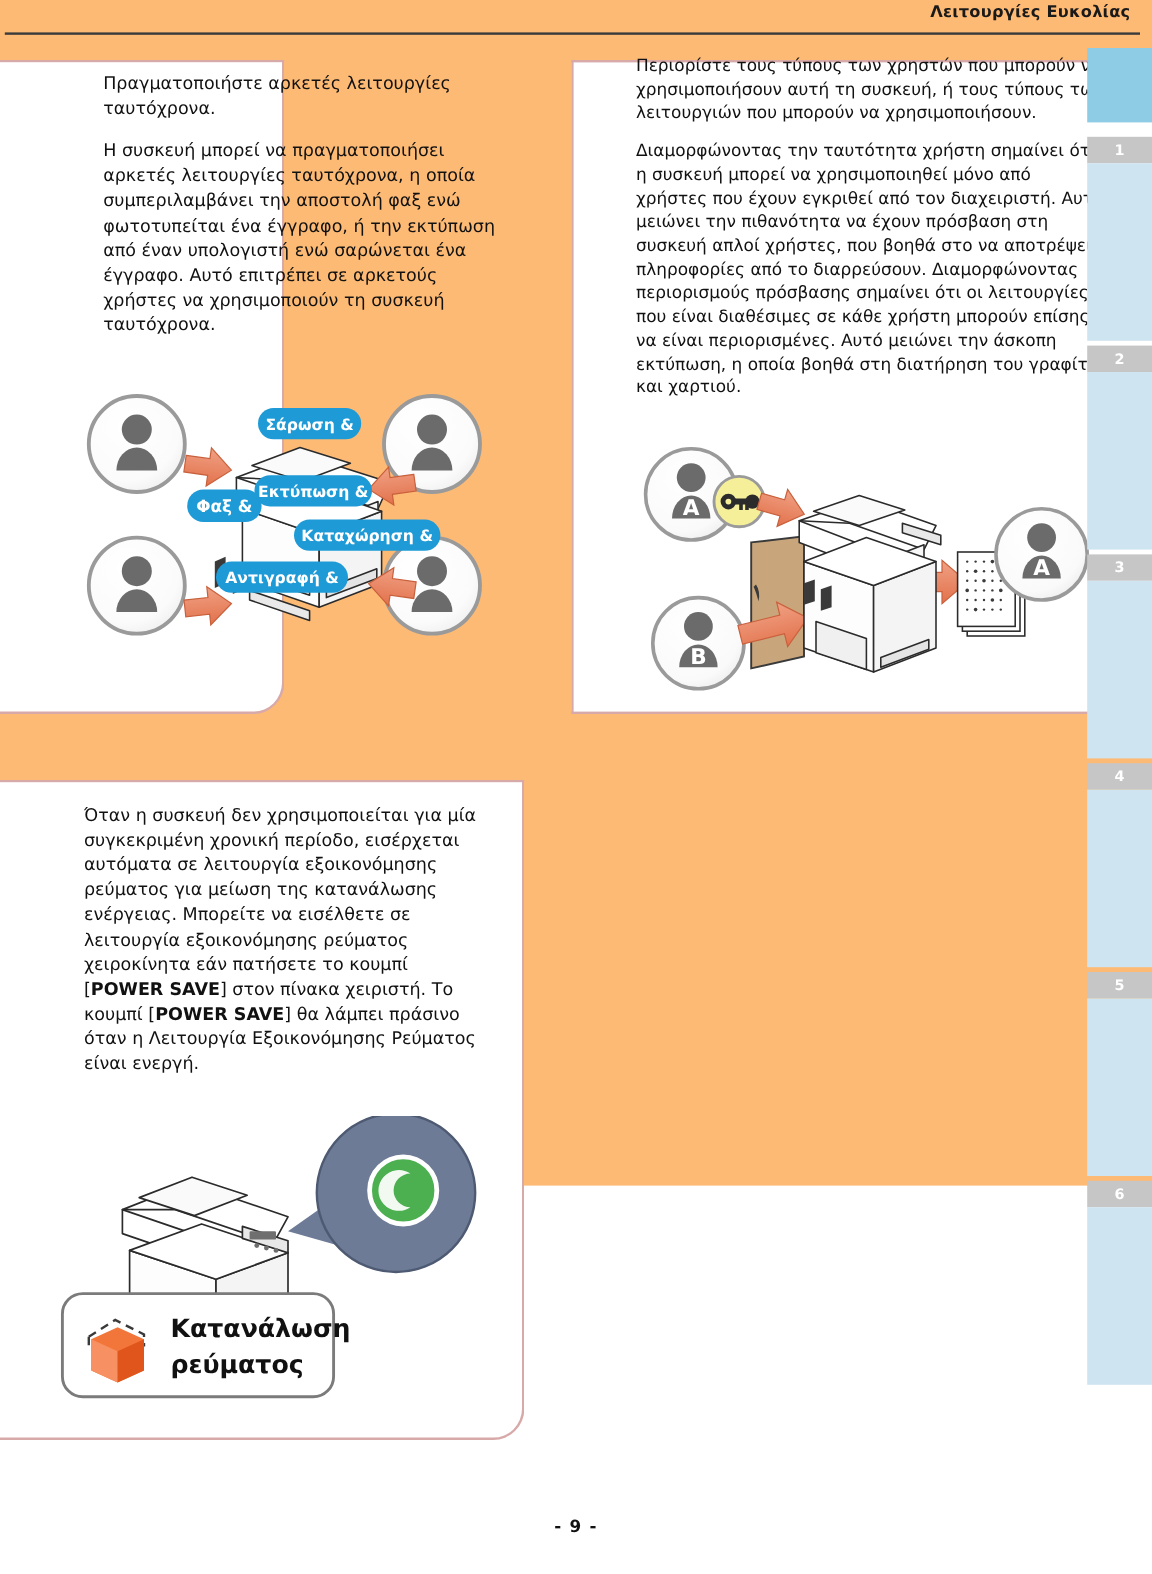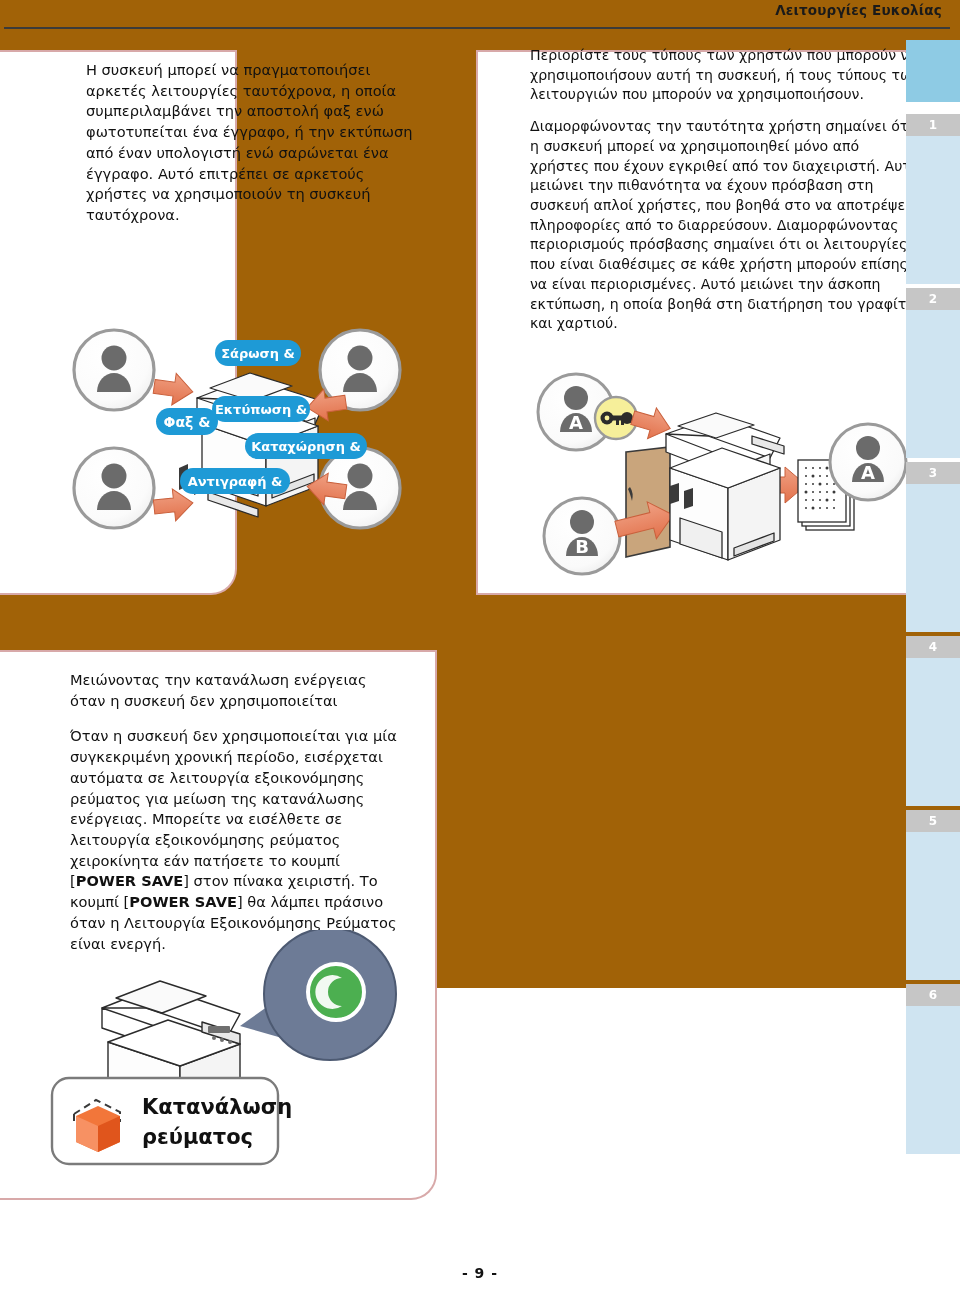--- a/index.html
+++ b/index.html
@@ -2,21 +2,21 @@
 <html><head>
 <meta charset="utf-8">
 <style>
   * { box-sizing: border-box; margin: 0; padding: 0; }
   html, body {
     width: 960px; height: 1312px;
     background: #ffffff;
     font-family: "DejaVu Sans", "Liberation Sans", sans-serif;
     overflow: hidden;
   }
-  .page { position: relative; width: 960px; height: 988px; background:#a16207; }
+  .page { position: relative; width: 960px; height: 988px; background:#fdba74; }
 
   
   .header {
     position: absolute; left: 0; top: 0; width: 960px; height: 32px;
   }
   .header-title {
     position: absolute; right: 18px; top: 2px;
     font-size: 13.5px; font-weight: bold; color: #1a1a1a;
     letter-spacing: 0.2px;
   }
@@ -99,20 +99,21 @@
 <div class="page">
 
   <div class="header">
     <div class="header-title">Λειτουργίες Ευκολίας</div>
     <div class="header-rule"></div>
   </div>
 
   <div class="panel" id="panel-left-top"></div>
 
   <div class="body-text" id="text-left-top">
+    <p>Πραγματοποιήστε αρκετές λειτουργίες ταυτόχρονα.</p>
     <p>Η συσκευή μπορεί να πραγματοποιήσει αρκετές λειτουργίες ταυτόχρονα, η οποία συμπεριλαμβάνει την αποστολή φαξ ενώ φωτοτυπείται ένα έγγραφο, ή την εκτύπωση από έναν υπολογιστή ενώ σαρώνεται ένα έγγραφο. Αυτό επιτρέπει σε αρκετούς χρήστες να χρησιμοποιούν τη συσκευή ταυτόχρονα.</p>
   </div>
 
   <div class="illus" id="illus-left">
     <svg viewBox="0 0 380 255" xmlns="http://www.w3.org/2000/svg">
       <defs>
         <radialGradient id="userG" cx="38%" cy="32%" r="75%">
           <stop offset="0%" stop-color="#ffffff"></stop>
           <stop offset="75%" stop-color="#fbfbfb"></stop>
           <stop offset="100%" stop-color="#efefef"></stop>
@@ -313,21 +314,20 @@
         <circle cx="40" cy="26" r="12" fill="#6b6b6b"></circle>
         <path d="M24 60 a16 19 0 0 1 32 0 z" fill="#6b6b6b"></path>
         <text x="40" y="57" text-anchor="middle" font-family="DejaVu Sans, Liberation Sans, sans-serif" font-size="18" font-weight="bold" fill="#ffffff">A</text>
       </g>
     </svg>
   </div>
 
   <div class="panel" id="panel-bottom"></div>
 
   <div class="body-text" id="text-bottom">
-    <p>Μειώνοντας την κατανάλωση ενέργειας όταν η συσκευή δεν χρησιμοποιείται</p>
     <p><span>Όταν η συσκευή δεν χρησιμοποιείται για μία συγκεκριμένη χρονική περίοδο, εισέρχεται αυτόματα σε λειτουργία εξοικονόμησης ρεύματος για μείωση της κατανάλωσης ενέργειας. Μπορείτε να εισέλθετε σε λειτουργία εξοικονόμησης ρεύματος χειροκίνητα εάν πατήσετε το κουμπί [</span><b>POWER SAVE</b><span>] στον πίνακα χειριστή. Το κουμπί [</span><b>POWER SAVE</b><span>] θα λάμπει πράσινο όταν η Λειτουργία Εξοικονόμησης Ρεύματος είναι ενεργή.</span></p>
   </div>
 
   <div class="illus" id="illus-bottom">
     <svg viewBox="0 0 400 250" xmlns="http://www.w3.org/2000/svg">
 
       <path d="M216 96 L250 72 L258 108 Z" fill="#6d7b96"></path>
 
       <g>
         <circle cx="306" cy="64" r="66" fill="#6d7b96" stroke="#4d5a72" stroke-width="2"></circle>

